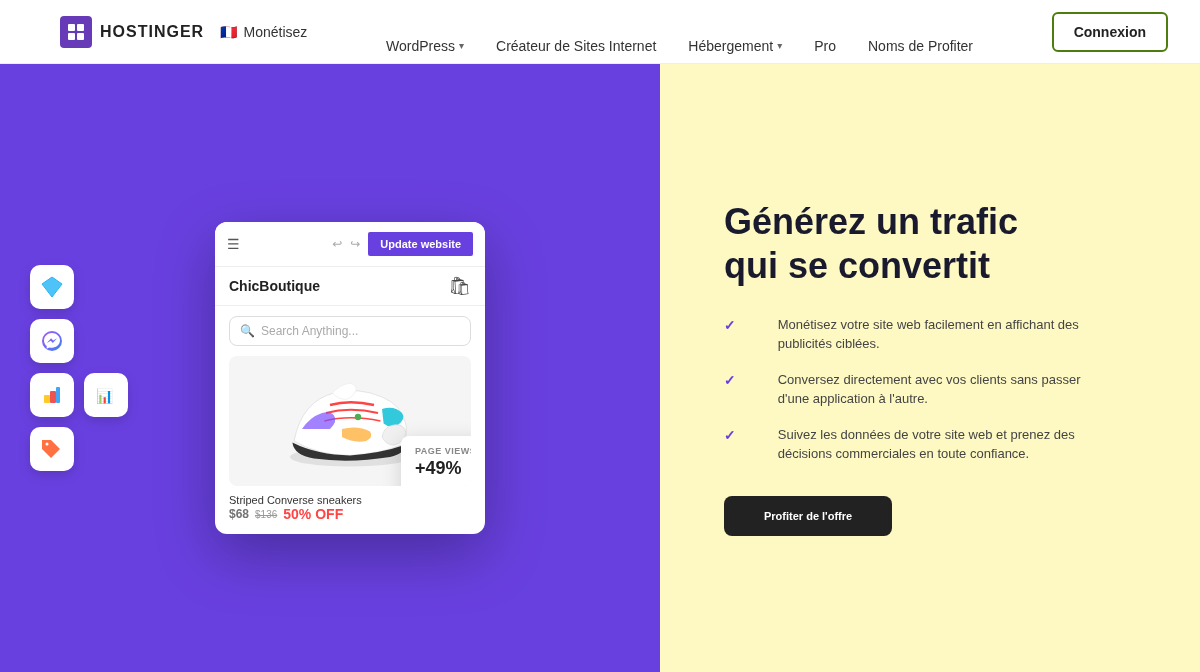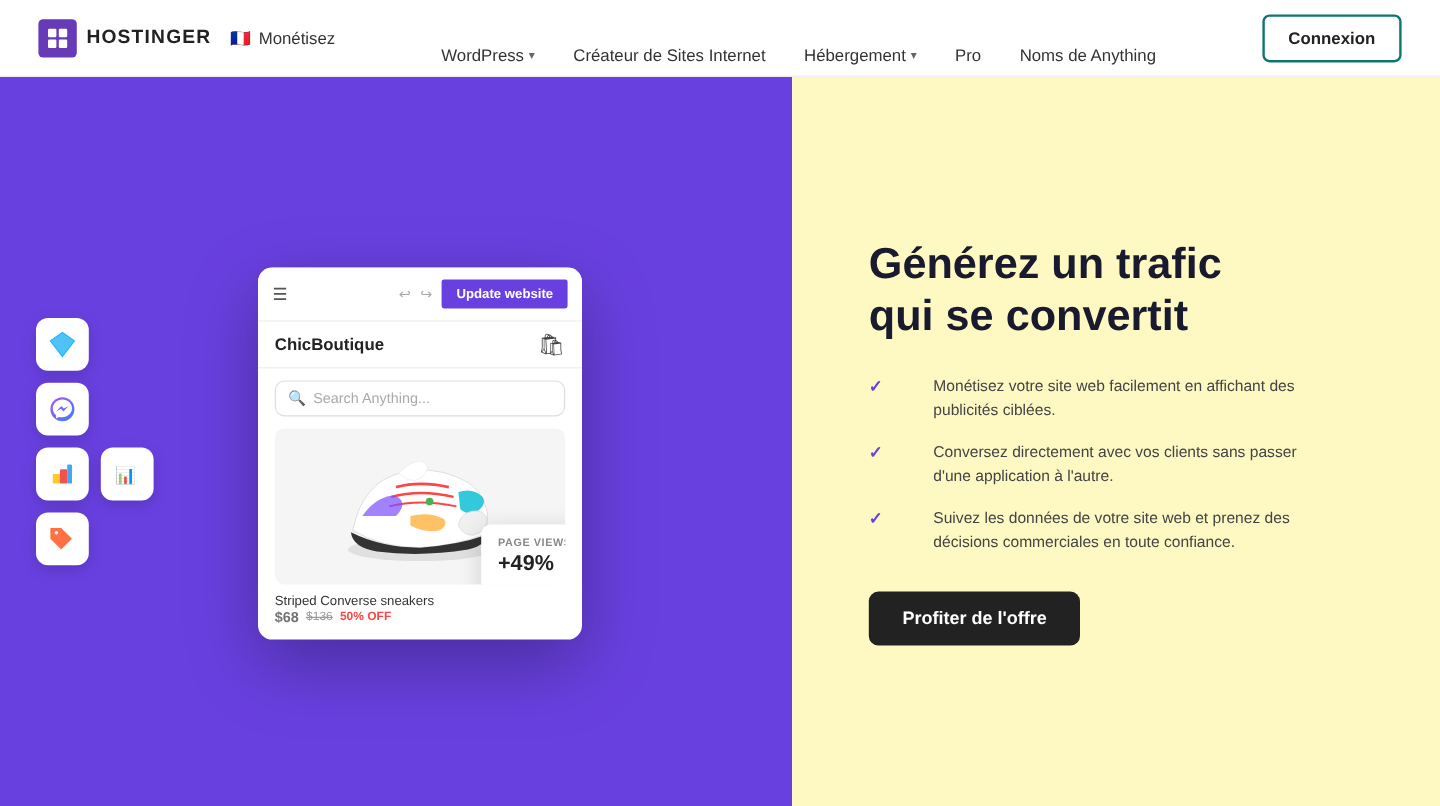--- a/index.html
+++ b/index.html
@@ -4,32 +4,32 @@
   <style>
     * { margin: 0; padding: 0; box-sizing: border-box; }
     body { font-family: -apple-system, BlinkMacSystemFont, 'Segoe UI', sans-serif; width: 1200px; height: 672px; overflow: hidden; background: #fff; }
 
     
     .navbar {
       display: flex; align-items: center; justify-content: space-between;
       padding: 0 32px; height: 64px; border-bottom: 1px solid #eee; background: #fff;
       position: relative; z-index: 10;
     }
-    .nav-left { display: flex; align-items: center; gap: 16px; }
+    .nav-left { display: flex; align-items: center; gap: 16px; margin-left: 28px; }
     .logo { display: flex; align-items: center; gap: 8px; }
     .logo-icon { width: 32px; height: 32px; background: #673ab7; border-radius: 4px; display: flex; align-items: center; justify-content: center; }
     .logo-icon svg { width: 20px; height: 20px; }
     .logo-text { font-weight: 700; font-size: 16px; color: #222; letter-spacing: 1px; text-transform: uppercase; }
     .lang-flag { display: flex; align-items: center; gap: 6px; font-size: 14px; color: #333; cursor: pointer; }
     .nav-center { display: flex; align-items: center; gap: 32px; }
     .nav-item { font-size: 14px; color: #333; cursor: pointer; display: flex; align-items: center; gap: 4px; white-space: nowrap; margin-top: 28px; }
     .chevron { font-size: 10px; color: #666; }
     .nav-right { display: flex; align-items: center; }
     .btn-connexion {
-      padding: 10px 20px; border: 2px solid #0f766e; border-radius: 6px;
+      padding: 10px 20px; border: 2px solid #4d7c0f; border-radius: 6px;
       font-size: 14px; font-weight: 600; color: #222; background: #fff; cursor: pointer;
     }
 
     
     .hero {
       display: flex; height: 608px; background: #fff;
     }
     .hero-left {
       width: 55%; background: #6940e0; position: relative; overflow: hidden;
       display: flex; align-items: center; justify-content: center;
@@ -72,21 +72,21 @@
       margin: 0 14px 8px; height: 130px; background: #f5f5f5; border-radius: 8px;
       display: flex; align-items: center; justify-content: center; overflow: hidden; position: relative;
     }
     
     .shoe-svg { width: 160px; height: 110px; }
     .product-info { padding: 0 14px 12px; }
     .product-name { font-size: 11px; color: #333; font-weight: 500; margin-bottom: 0; }
     .product-pricing { display: flex; align-items: center; gap: 6px; }
     .price-new { font-size: 12px; font-weight: 700; color: #737373; }
     .price-old { font-size: 10px; color: #999; text-decoration: line-through; }
-    .price-off { font-size: 10px; color: #ff4444; font-weight: 600; }
+    .price-off { font-size: 14px; color: #ff4444; font-weight: 600; }
 
     
     .stat-card {
       position: absolute; background: #fff; border-radius: 8px;
       box-shadow: 0 4px 20px rgba(0,0,0,0.15); padding: 10px 14px; min-width: 160px;
     }
     .stat-card-1 { right: -90px; top: 80px; z-index: 5; }
     .stat-label { font-size: 9px; color: #888; text-transform: uppercase; letter-spacing: 0.5px; margin-bottom: 2px; font-weight: 600; }
     .stat-value { font-size: 18px; font-weight: 700; color: #222; margin-bottom: 6px; }
     .mini-chart { width: 100%; height: 40px; }
@@ -102,21 +102,21 @@
 
     
     .hero-content { max-width: 380px; }
     .hero-title { font-size: 36px; font-weight: 800; color: #1a1a2e; line-height: 1.2; margin-bottom: 28px; }
     .features { display: flex; flex-direction: column; gap: 16px; margin-bottom: 32px; }
     .feature-item { display: flex; align-items: flex-start; gap: 10px; }
     .check-icon { color: #6940e0; font-size: 14px; margin-top: 2px; flex-shrink: 0; font-weight: 700; }
     .feature-text { font-size: 13px; color: #444; line-height: 1.5; margin-left: 32px; }
     .btn-cta {
       background: #222; color: #fff; border: none; border-radius: 8px;
-      padding: 14px 28px; font-size: 15px; font-weight: 600; cursor: pointer;
+      padding: 14px 40px; font-size: 11px; font-weight: 600; cursor: pointer;
       display: inline-block;
     }
 
     
     .area-path { fill: rgba(105,64,224,0.15); }
     .line-path { fill: none; stroke: #6940e0; stroke-width: 1.5; }
   </style>
 </head>
 <body>
 
@@ -147,21 +147,21 @@
       <span>Créateur de Sites Internet</span>
     </div>
     <div class="nav-item">
       <span>Hébergement</span>
       <span class="chevron">▾</span>
     </div>
     <div class="nav-item">
       <span>Pro</span>
     </div>
     <div class="nav-item">
-      <span>Noms de Anything</span>
+      <span>Noms de Profiter</span>
     </div>
   </div>
   <div class="nav-right">
     <button class="btn-connexion">Connexion</button>
   </div>
 </nav>
 
 <section class="hero">
 
   <div class="hero-left">

